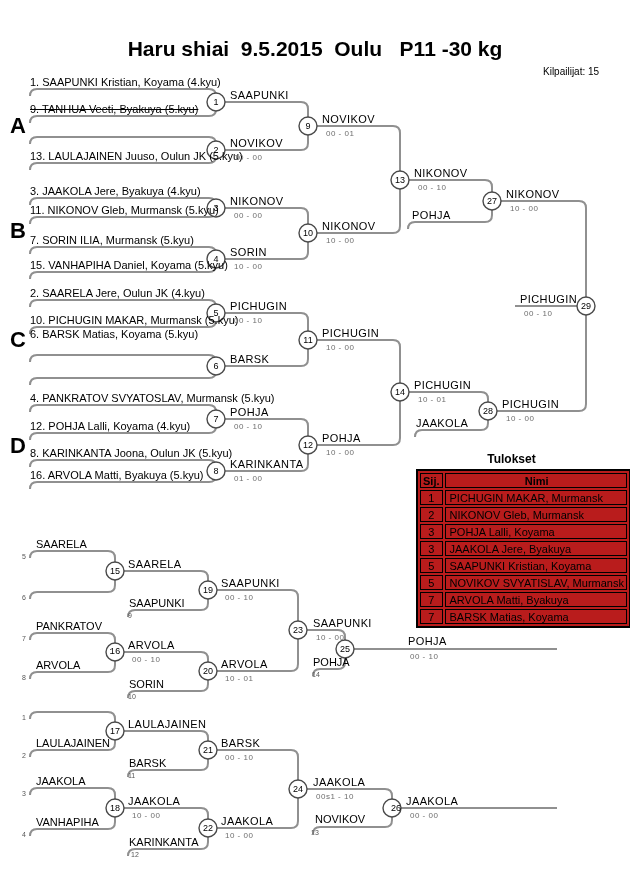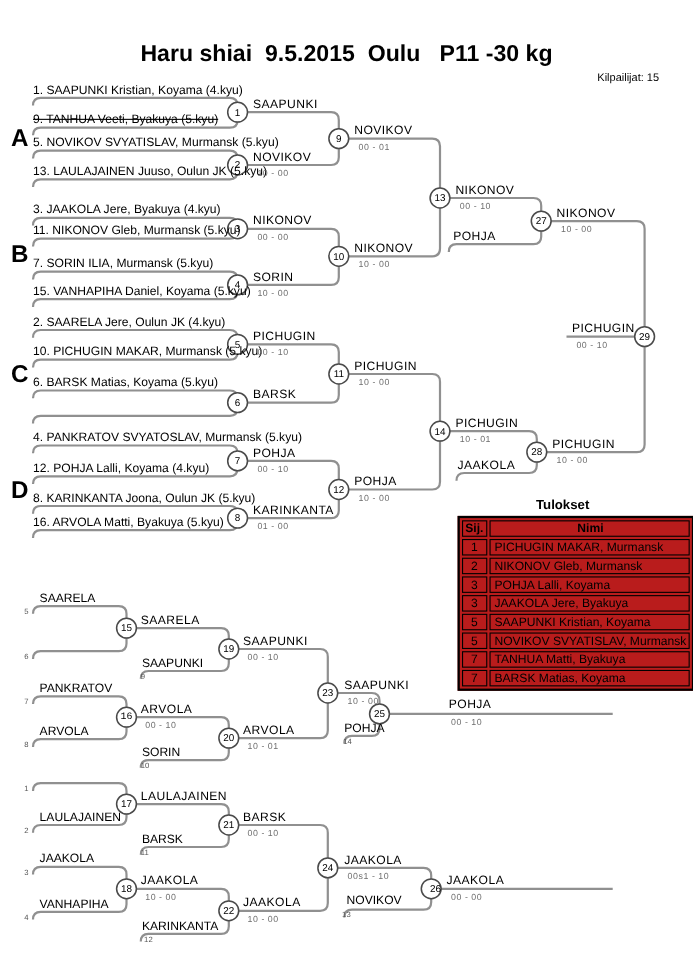--- a/index.html
+++ b/index.html
@@ -138,29 +138,28 @@
   <div class="title">Haru shiai  9.5.2015  Oulu   P11 -30 kg</div>
   <div class="kilp" style="position: absolute; left: 543px; top: 66px;">Kilpailijat: 15</div>
 
   <div class="sec" style="position: absolute; left: 10px; top: 113px;">A</div>
   <div class="sec" style="position: absolute; left: 10px; top: 218px;">B</div>
   <div class="sec" style="position: absolute; left: 10px; top: 327px;">C</div>
   <div class="sec" style="position: absolute; left: 10px; top: 433px;">D</div>
 
   <div class="e" style="position: absolute; left: 30px; top: 76px;">1. SAAPUNKI Kristian, Koyama (4.kyu)</div>
   <div class="e struck" style="position: absolute; left: 30px; top: 103px;">9. TANHUA Veeti, Byakuya (5.kyu)</div>
-  <div class="e" style="position: absolute; left: 30px; top: 124px;">5. NOVIKOV SVYATISLAV, Murmansk (5.kyu)</div>
   <div class="e" style="position: absolute; left: 30px; top: 150px;">13. LAULAJAINEN Juuso, Oulun JK (5.kyu)</div>
   <div class="e" style="position: absolute; left: 30px; top: 185px; text-align: right;">3. JAAKOLA Jere, Byakuya (4.kyu)</div>
   <div class="e" style="position: absolute; left: 30px; top: 204px;">11. NIKONOV Gleb, Murmansk (5.kyu)</div>
   <div class="e" style="position: absolute; left: 30px; top: 234px;">7. SORIN ILIA, Murmansk (5.kyu)</div>
   <div class="e" style="position: absolute; left: 30px; top: 259px;">15. VANHAPIHA Daniel, Koyama (5.kyu)</div>
   <div class="e" style="position: absolute; left: 30px; top: 287px;">2. SAARELA Jere, Oulun JK (4.kyu)</div>
   <div class="e" style="position: absolute; left: 30px; top: 314px;">10. PICHUGIN MAKAR, Murmansk (5.kyu)</div>
-  <div class="e" style="position: absolute; left: 30px; top: 342px;">6. BARSK Matias, Koyama (5.kyu)</div>
+  <div class="e" style="position: absolute; left: 30px; top: 328px;">6. BARSK Matias, Koyama (5.kyu)</div>
   <div class="e" style="position: absolute; left: 30px; top: 392px;">4. PANKRATOV SVYATOSLAV, Murmansk (5.kyu)</div>
   <div class="e" style="position: absolute; left: 30px; top: 420px;">12. POHJA Lalli, Koyama (4.kyu)</div>
   <div class="e" style="position: absolute; left: 30px; top: 447px;">8. KARINKANTA Joona, Oulun JK (5.kyu)</div>
   <div class="e" style="position: absolute; left: 30px; top: 469px;">16. ARVOLA Matti, Byakuya (5.kyu)</div>
 
   <div class="w" style="position: absolute; left: 230px; top: 89px;">SAAPUNKI</div>
   <div class="w" style="position: absolute; left: 230px; top: 137px;">NOVIKOV</div>
   <div class="w" style="position: absolute; left: 230px; top: 195px;">NIKONOV</div>
   <div class="w" style="position: absolute; left: 230px; top: 246px;">SORIN</div>
   <div class="w" style="position: absolute; left: 230px; top: 300px;">PICHUGIN</div>
@@ -301,21 +300,21 @@
     <tr>
       <td class="c1">5</td>
       <td class="c2">SAAPUNKI Kristian, Koyama</td>
     </tr>
     <tr>
       <td class="c1">5</td>
       <td class="c2">NOVIKOV SVYATISLAV, Murmansk</td>
     </tr>
     <tr>
       <td class="c1">7</td>
-      <td class="c2">TANHUA Matti, Byakuya</td>
+      <td class="c2">ARVOLA Matti, Byakuya</td>
     </tr>
     <tr>
       <td class="c1">7</td>
       <td class="c2">BARSK Matias, Koyama</td>
     </tr>
   </tbody>
     </table>
 
 </div>
 

